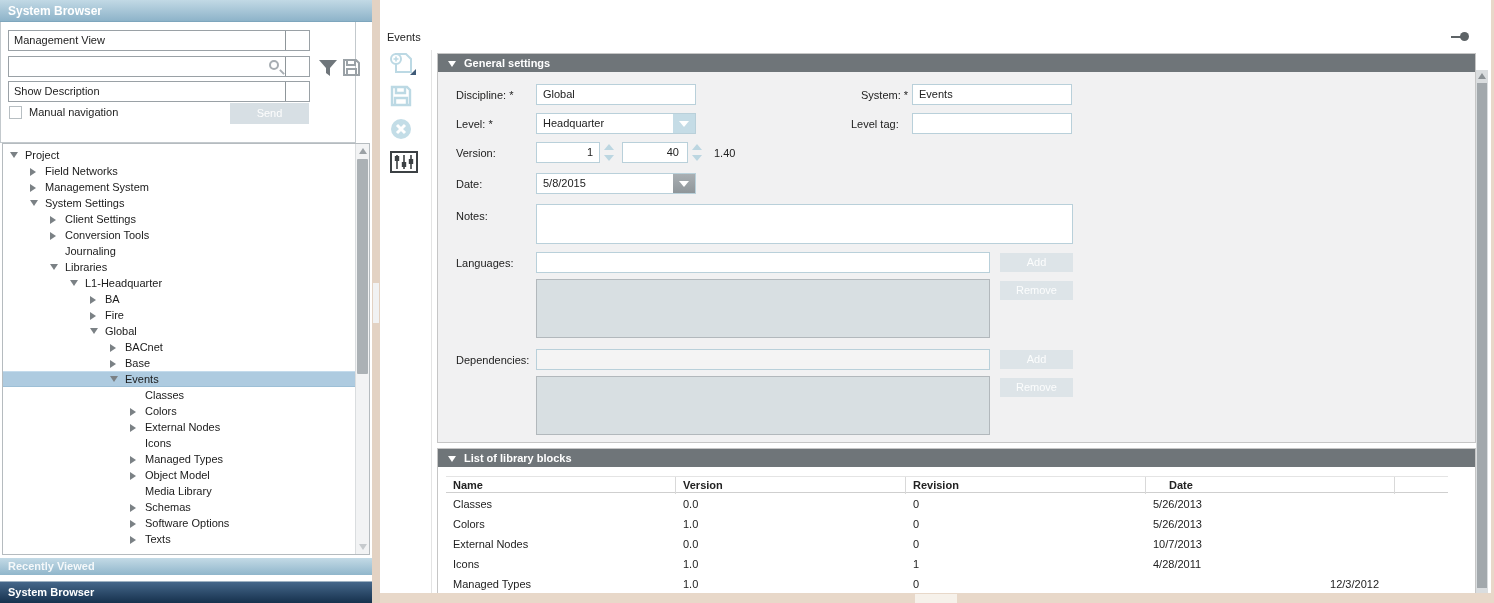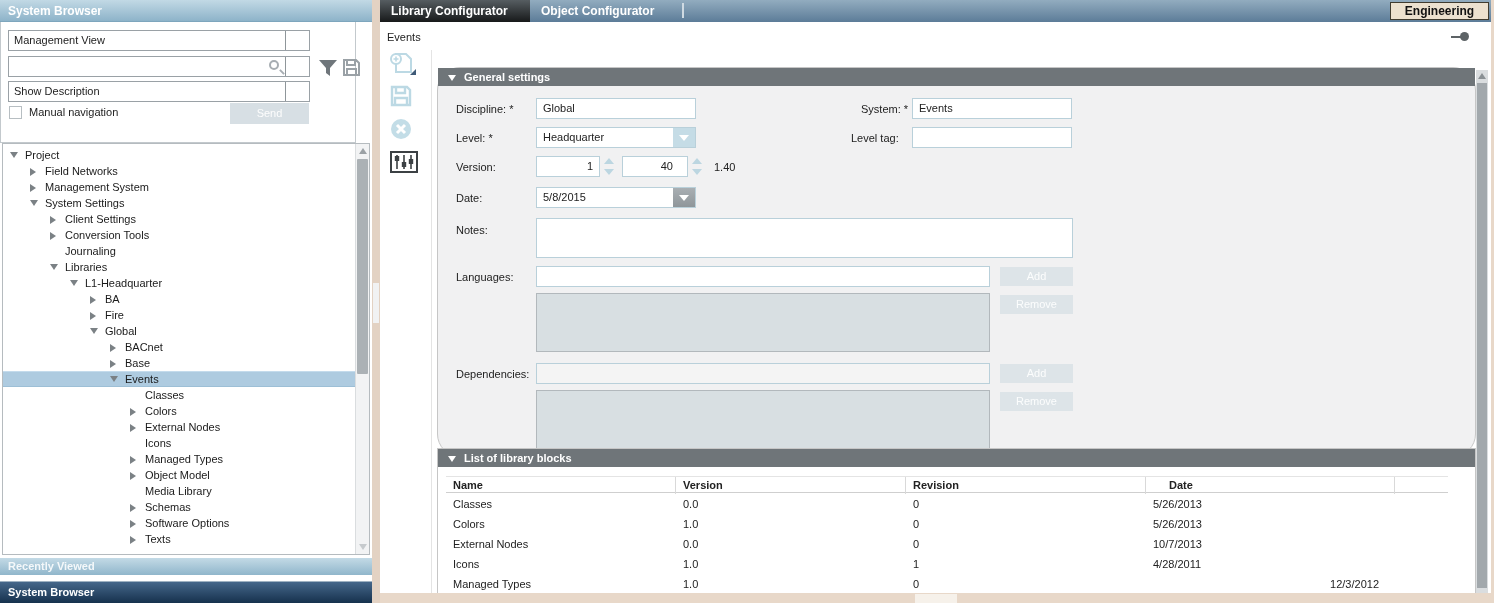--- a/index.html
+++ b/index.html
@@ -73,21 +73,21 @@
   .pin-icon .pin-dot{position:absolute;right:0;top:0;width:9px;height:9px;border-radius:50%;background:#5d6366;}
   
   .side-tools{position:absolute;left:10px;top:30px;width:34px;}
   .tool{position:relative;margin-bottom:9px;width:30px;height:24px;}
   .content-sep{position:absolute;left:51px;top:28px;width:1px;height:543px;background:#e4e4e4;}
   
   .panel{position:absolute;left:57px;width:1039px;border:1px solid #c6c6c6;background:#f1f1f2;}
   .panel-hd{height:18px;background:#6f7579;color:#fff;font-weight:bold;line-height:18px;padding-left:10px;position:relative;}
   .panel-hd .hd-tri{display:inline-block;width:0;height:0;border-left:4px solid transparent;border-right:4px solid transparent;
     border-top:6px solid #fff;margin-right:8px;}
-  .panel.general{top:45px;height:390px;border-radius:23px;}
+  .panel.general{top:31px;height:390px;}
   .panel.blocks{top:426px;height:177px;background:#fff;}
   .frm-label{position:absolute;color:#222;}
   .frm-input{position:absolute;background:#fff;border:1px solid #b9d0da;line-height:19px;padding-left:6px;color:#222;}
   .frm-combo-arrow{position:absolute;right:0;top:0;width:22px;height:19px;background:#c5dce6;}
   .frm-combo-arrow .tri-down{position:absolute;left:6px;top:7px;width:0;height:0;
     border-left:5px solid transparent;border-right:5px solid transparent;border-top:6px solid #fff;}
   .frm-combo-arrow.gray{background:linear-gradient(#a9afb3,#8f969a);}
   .spin-arrows{position:absolute;width:10px;height:21px;}
   .spin-arrows .up{position:absolute;top:2px;left:0;width:0;height:0;border-left:5px solid transparent;border-right:5px solid transparent;border-bottom:6px solid #bcd6e1;}
   .spin-arrows .dn{position:absolute;bottom:2px;left:0;width:0;height:0;border-left:5px solid transparent;border-right:5px solid transparent;border-top:6px solid #bcd6e1;}
@@ -188,26 +188,20 @@
 
     <div class="lp-recent">Recently Viewed</div>
     <div class="lp-bottom">System Browser</div>
   </div>
 
   <div class="v-strip">
     <div class="v-handle"></div>
   </div>
 
   <div class="right-region">
-    <div class="tab-bar">
-      <div class="tab active">Library Configurator</div>
-      <div class="tab inactive">Object Configurator</div>
-      <div class="tab-sep"></div>
-      <div class="eng-btn">Engineering</div>
-    </div>
 
     <div class="content">
       <div class="breadcrumb">Events</div>
       <div class="pin-icon">
         <span class="pin-line"></span>
           <span class="pin-dot"></span>
       </div>
 
       <div class="side-tools">
         <div class="tool">
@@ -261,21 +255,21 @@
         </div>
         <span class="frm-label" style="left:413px;top:64px;">Level tag:</span>
         <div class="frm-input" style="left:474px;top:59px;width:160px;height:21px;"></div>
 
         <span class="frm-label" style="left:18px;top:93px;">Version:</span>
         <div class="frm-input" style="left:98px;top:88px;width:64px;height:21px;text-align:right;padding-right:6px;">1</div>
         <div class="spin-arrows" style="left:166px;top:88px;">
             <span class="up"></span>
             <span class="dn"></span>
           </div>
-        <div class="frm-input" style="left:184px;top:88px;width:66px;height:21px;text-align:right;padding-right:14px;">40</div>
+        <div class="frm-input" style="left:184px;top:88px;width:66px;height:21px;text-align:right;padding-right:8px;">40</div>
         <div class="spin-arrows" style="left:254px;top:88px;">
             <span class="up"></span>
             <span class="dn"></span>
           </div>
         <span class="ver-text" style="left:276px;top:93px;">1.40</span>
 
         <span class="frm-label" style="left:18px;top:124px;">Date:</span>
         <div class="frm-input" style="left:98px;top:119px;width:160px;height:21px;"><span>5/8/2015</span>
           <span class="frm-combo-arrow gray">
               <span class="tri-down"></span>

